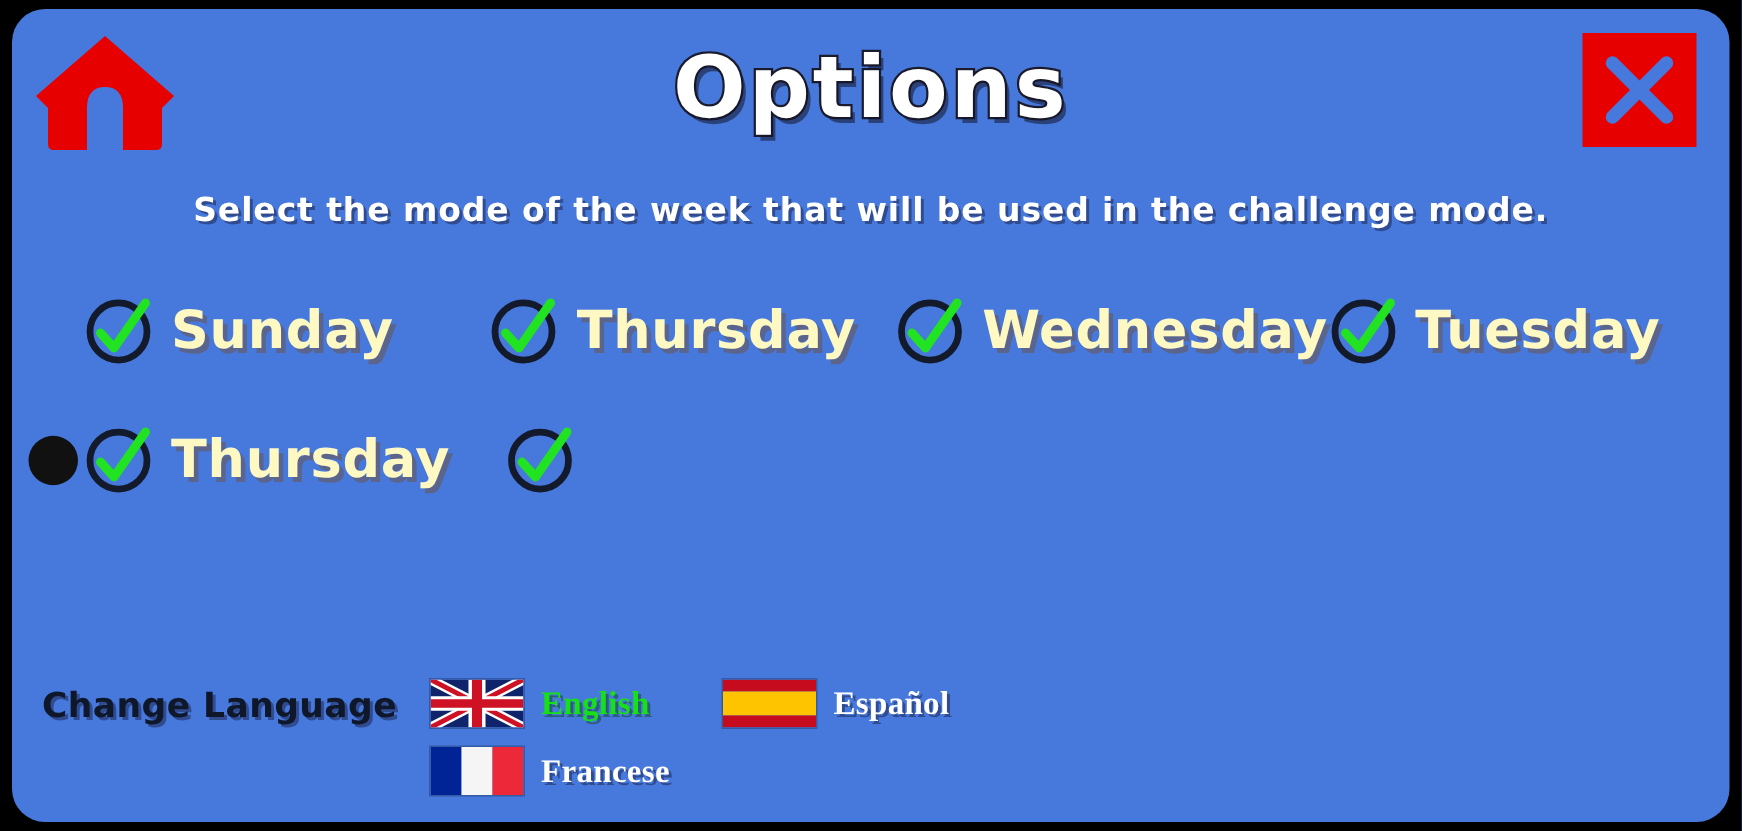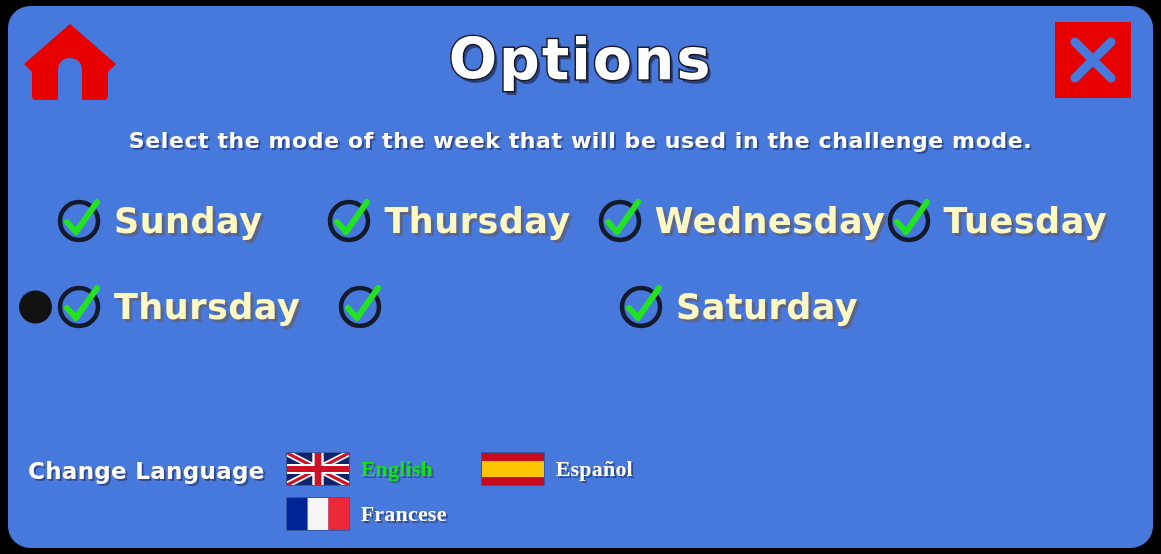--- a/index.html
+++ b/index.html
@@ -143,21 +143,21 @@
     width: 1100px;
     height: 100px;
     display: flex;
     align-items: flex-start;
   }
 
   #language-label {
     font-family: "DejaVu Sans", sans-serif;
     font-size: 23px;
     font-weight: bold;
-    color: #ffffff;
+    color: #0f172a;
     letter-spacing: 0.3px;
     text-shadow: 2px 2px 0 rgba(20,20,50,0.45);
     margin-top: 16px;
     margin-left: 0px;
     white-space: nowrap;
   }
 
   #language-options {
     margin-left: 21px;
     margin-top: 4px;
@@ -278,29 +278,20 @@
 
         <div class="day-item">
           <div class="checkbox">
             <svg viewBox="0 0 46 46" xmlns="http://www.w3.org/2000/svg">
               <circle cx="23" cy="23" r="19" fill="none" stroke="#121A2B" stroke-width="4.5"></circle>
               <path d="M11 24 L20 34 L41 4" fill="none" stroke="#22E322" stroke-width="6" stroke-linecap="round" stroke-linejoin="round"></path>
             </svg>
           </div>
         </div>
 
-        <div class="day-item">
-          <div class="checkbox">
-            <svg viewBox="0 0 46 46" xmlns="http://www.w3.org/2000/svg">
-              <circle cx="23" cy="23" r="19" fill="none" stroke="#121A2B" stroke-width="4.5"></circle>
-              <path d="M11 24 L20 34 L41 4" fill="none" stroke="#22E322" stroke-width="6" stroke-linecap="round" stroke-linejoin="round"></path>
-            </svg>
-          </div>
-          <span class="day-label">Saturday</span>
-        </div>
       </div>
 
     </div>
 
     <div id="language-section">
       <div id="language-label">Change Language</div>
 
       <div id="language-options">
 
         <div class="lang-option selected">

